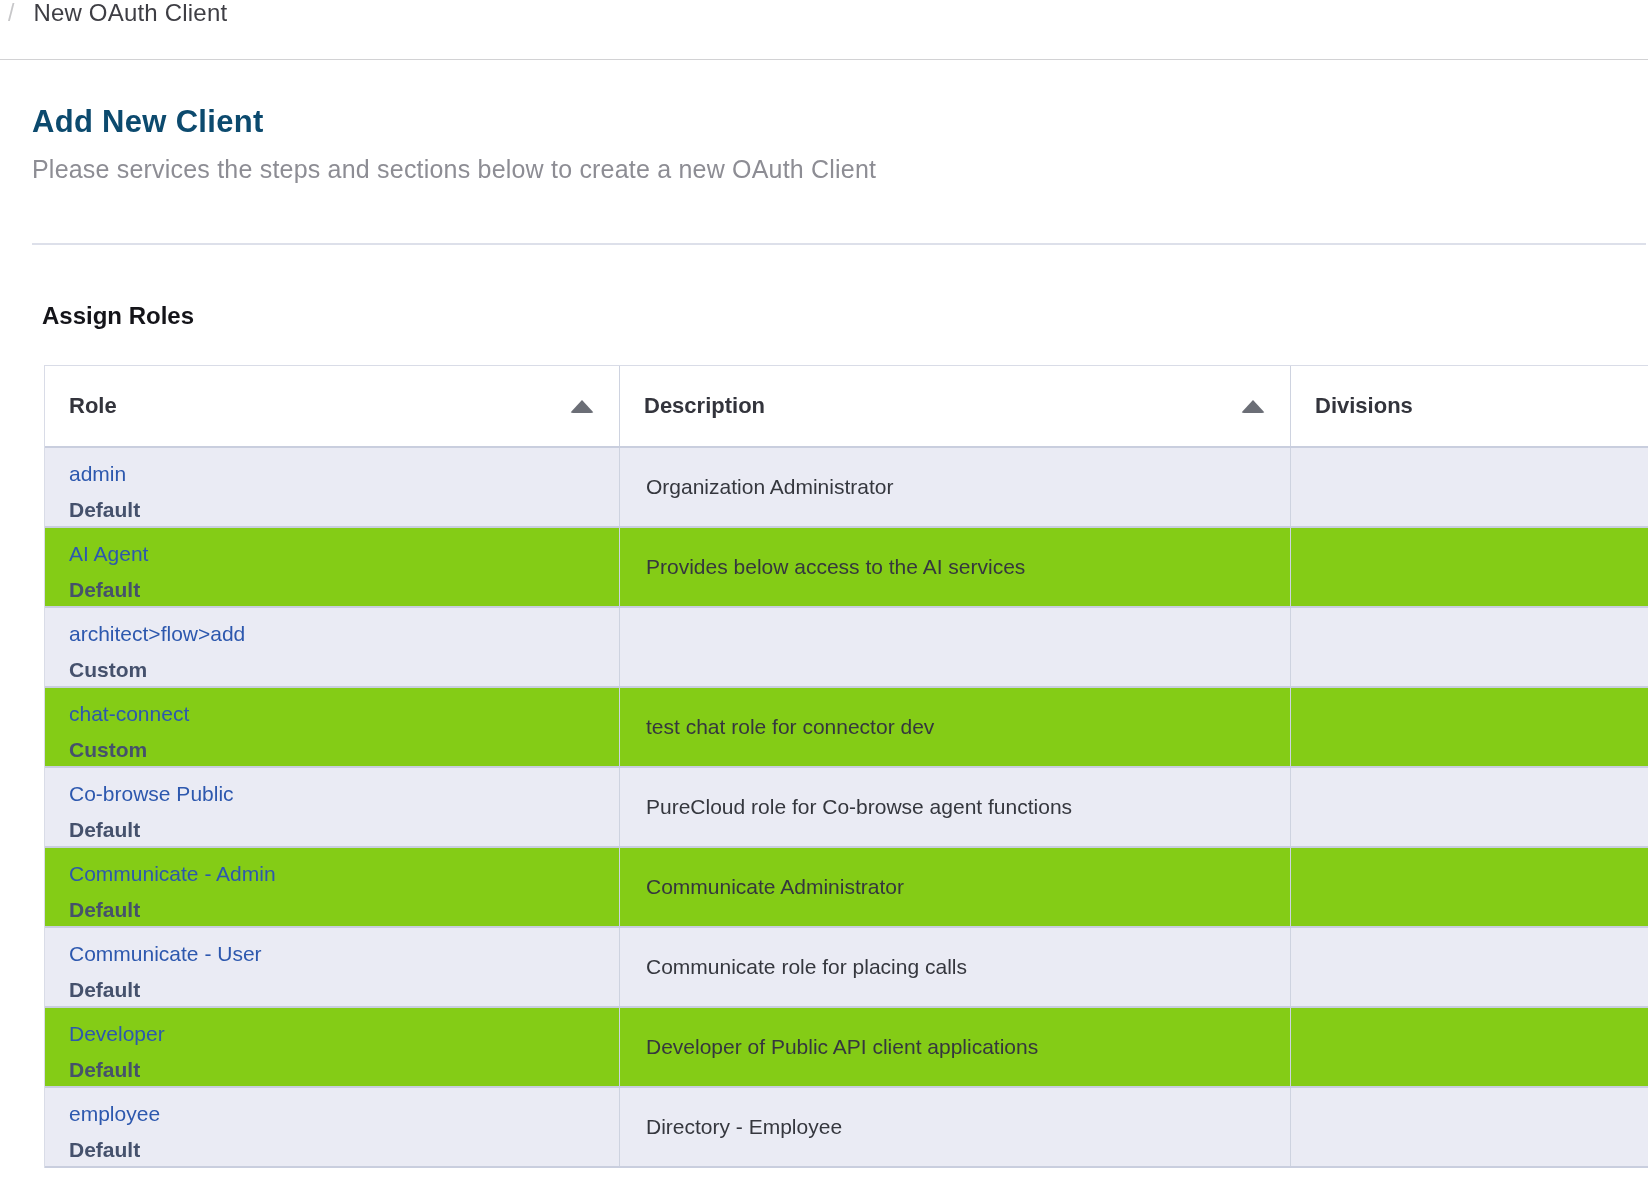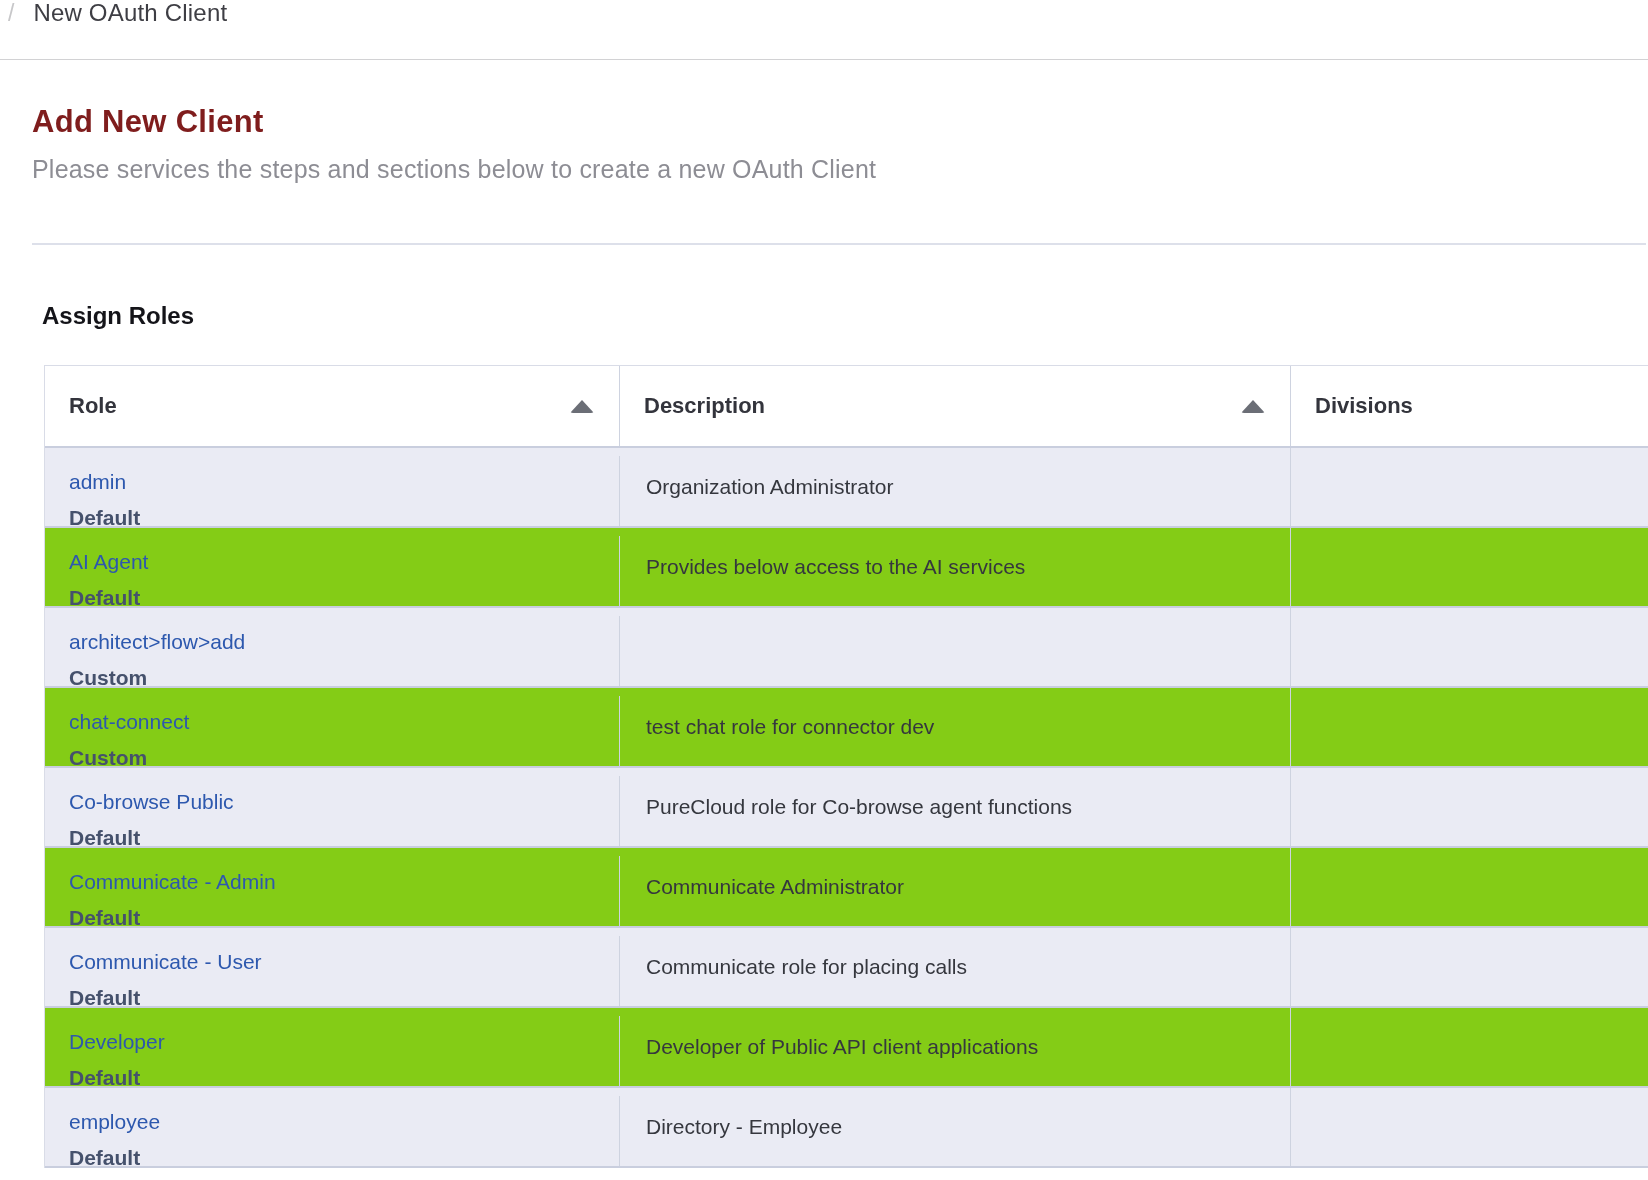--- a/index.html
+++ b/index.html
@@ -9,21 +9,21 @@
 
   
   .breadcrumb { position:absolute; left:8px; top:0; height:26px; display:flex; align-items:center; }
   .crumb-sep { font-size:23px; color:var(--sep,#c7c7c9); margin-right:19px; }
   .crumb-current { font-size:24px; color:#3e3e44; letter-spacing:.2px; }
 
   .divider-top { position:absolute; left:0; top:59px; width:1648px; height:1px; background:#d2d2d4; }
 
   
   .page-title { position:absolute; left:32px; top:104px; font-size:31px; font-weight:800;
-                color:#7f1d1d; letter-spacing:.3px; }
+                color:#0c4a6e; letter-spacing:.3px; }
   .page-subtitle { position:absolute; left:32px; top:155px; font-size:25px; color:#8d8d94; letter-spacing:.2px; }
 
   .divider-section { position:absolute; left:32px; top:243px; width:1614px; height:2px; background:#dde0ea; }
 
   .section-title { position:absolute; left:42px; top:302px; font-size:24px; font-weight:700; color:#141419; }
 
   
   .roles-table { position:absolute; left:44px; top:365px; width:1616px;
                  border-top:1px solid #d9dce7; border-left:1px solid #d9dce7; }
   .t-row { display:grid; grid-template-columns:575px 671px 1fr; }
@@ -31,21 +31,21 @@
   .th { position:relative; display:flex; align-items:center; padding-left:24px;
         font-size:22px; font-weight:700; color:#33343c; }
   .th.cell-sep, .td.cell-sep { border-right:1px solid #ced3e0; }
   .sort-tri { position:absolute; right:25px; top:50%; margin-top:-6px; width:0; height:0;
               border-left:12px solid transparent; border-right:12px solid transparent;
               border-bottom:13px solid #6b6e76; border-radius:3px; }
 
   .t-body-row { height:80px; border-bottom:2px solid var(--border,#c9cede); background:#84cc16; }
   .t-body-row:nth-child(even) { background:var(--rowAlt,#eaebf4); }
   .td { overflow:hidden; }
-  .td-role { padding:8px 24px 0 24px; line-height:36px; font-size:21px;margin-top:8px; }
+  .td-role { padding:8px 24px 0 24px; line-height:36px; font-size:21px; }
   .role-link { color:var(--link,#2d58ae); text-decoration:none; display:inline-block; }
   .role-type { color:#45516c;font-weight:bold; }
   .td-desc { display:flex; align-items:center; padding-left:26px; font-size:21px; color:#35373e; }
   .td-div { }
 </style>
 </head>
 <body>
 
 <div class="stage">
 

